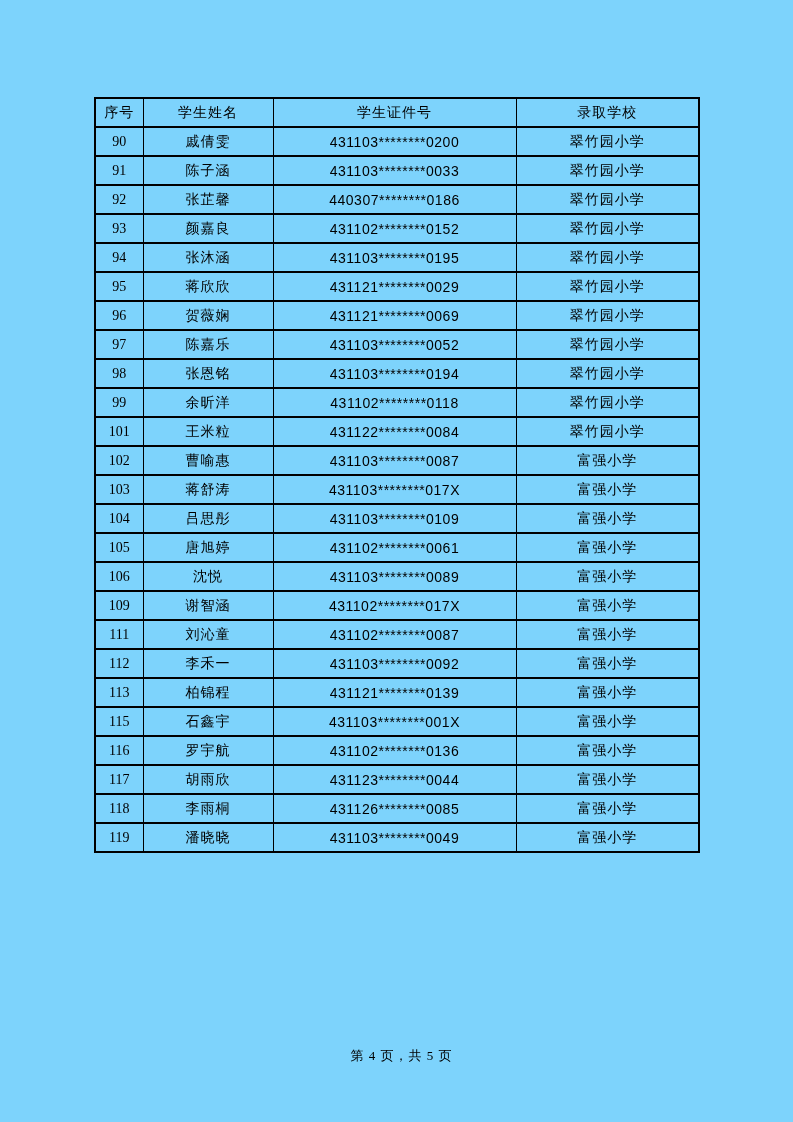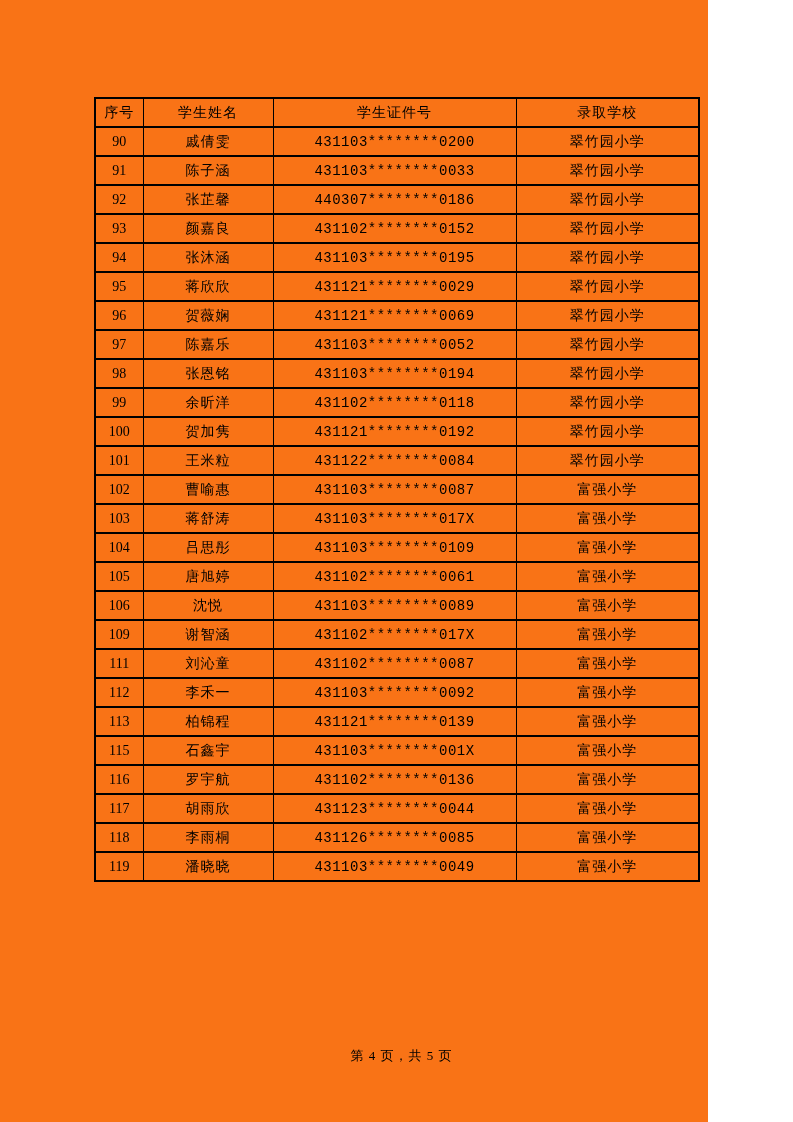--- a/index.html
+++ b/index.html
@@ -8,23 +8,23 @@
     background: #ffffff;
   }
   body {
     width: 793px;
     height: 1122px;
     font-family: "Liberation Serif", "DejaVu Serif", serif;
     color: #000000;
   }
   .sheet {
     position: relative;
-    width: 708px;
+    width: 793px;
     height: 1122px;
-    background: #f97316;
+    background: #7dd3fc;
     overflow: hidden;
   }
   table.roster {
     position: absolute;
     left: 94px;
     top: 97px;
     width: 604px;
     border-collapse: collapse;
     table-layout: fixed;
     border: 2px solid #000000;
@@ -43,21 +43,21 @@
     height: 27px;
     padding: 0;
     overflow: hidden;
     white-space: nowrap;
   }
   table.roster th {
     font-size: 14px;
     letter-spacing: 1px;
   }
   td.cell-id {
-    font-family: Liberation Mono, monospace;
+    font-family: Liberation Sans, sans-serif;
     font-size: 14px;
     letter-spacing: 0.5px;
   }
   td.cell-name, td.cell-school {
     letter-spacing: 1px;
   }
   .page-footer {
     position: absolute;
     left: 5px;
     top: 1047px;
@@ -142,26 +142,20 @@
           <td class="cell-id">431103********0194</td>
           <td class="cell-school">翠竹园小学</td>
         </tr>
         <tr>
           <td class="cell-no">99</td>
           <td class="cell-name">余昕洋</td>
           <td class="cell-id">431102********0118</td>
           <td class="cell-school">翠竹园小学</td>
         </tr>
         <tr>
-          <td class="cell-no">100</td>
-          <td class="cell-name">贺加隽</td>
-          <td class="cell-id">431121********0192</td>
-          <td class="cell-school">翠竹园小学</td>
-        </tr>
-        <tr>
           <td class="cell-no">101</td>
           <td class="cell-name">王米粒</td>
           <td class="cell-id">431122********0084</td>
           <td class="cell-school">翠竹园小学</td>
         </tr>
         <tr>
           <td class="cell-no">102</td>
           <td class="cell-name">曹喻惠</td>
           <td class="cell-id">431103********0087</td>
           <td class="cell-school">富强小学</td>

